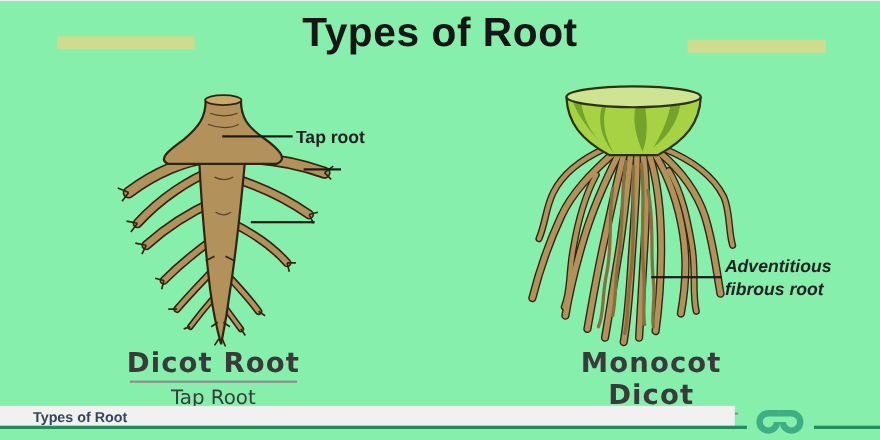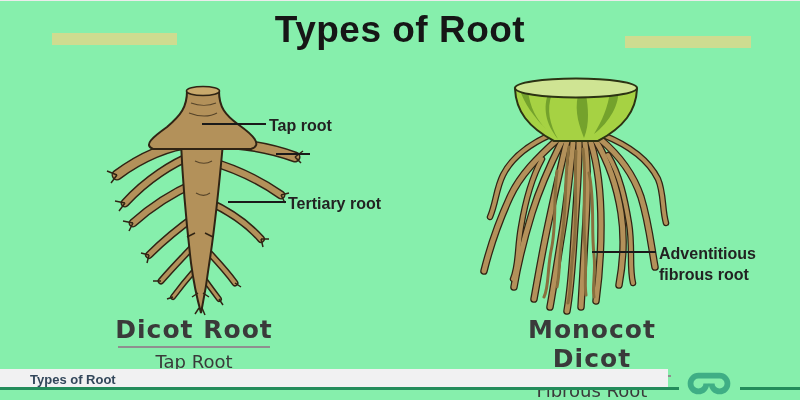--- a/index.html
+++ b/index.html
@@ -18,21 +18,21 @@
   #fig-left{left:95px;top:82px;width:215px;height:235px;}
   #fig-right{left:470px;top:76px;width:200px;height:240px;}
   .callout{position:absolute;font-size:16px;font-weight:600;color:var(--label-color,#222);line-height:1.32;}
   .leader{position:absolute;height:2px;background:#1a1a1a;}
   #lbl-tap{left:269px;top:114px;}
   #ln-tap{left:202px;top:122px;width:64px;}
   #lbl-secondary{left:312px;top:144px;}
   #ln-secondary{left:276px;top:152px;width:34px;}
   #lbl-tertiary{left:288px;top:192px;}
   #ln-tertiary{left:228px;top:200px;width:58px;}
-  #lbl-adventitious{left:659px;top:242px;width:118px;}
+  #lbl-adventitious{left:659px;top:231px;width:118px;font-style:italic;}
   #ln-adventitious{left:592px;top:250px;width:64px;}
   .caption-block{position:absolute;text-align:center;color:var(--caption-color,#3a3a3a);}
   #caption-left{left:109px;top:314px;width:170px;}
   #caption-right{left:506px;top:314px;width:172px;}
   .caption-name{font-family:"DejaVu Sans",sans-serif;font-size:25px;font-weight:bold;letter-spacing:1px;}
   .caption-rule{height:2px;background:#8f8f8f;margin:2px auto 3px auto;}
   #caption-left .caption-rule{width:152px;}
   #caption-right .caption-rule{width:158px;}
   .caption-sub{font-family:"DejaVu Sans",sans-serif;font-size:18px;font-weight:500;}
   #footer-strip{position:absolute;left:0;top:368px;width:668px;height:19px;background:var(--footer-bg,#f1f1f2);}
@@ -137,35 +137,33 @@
     </g>
     <ellipse cx="106" cy="11" rx="61" ry="9.5" fill="var(--bulb-rim)" stroke="#2c3313" stroke-width="2"></ellipse>
   </svg>
 
   <div id="ln-tap" class="leader"></div>
   <div id="lbl-tap" class="callout">Tap root</div>
 
   <div id="ln-secondary" class="leader"></div>
 
   <div id="ln-tertiary" class="leader"></div>
-  <div id="lbl-tertiary" class="callout">Tertiary root</div>
 
   <div id="ln-adventitious" class="leader"></div>
   <div id="lbl-adventitious" class="callout">Adventitious fibrous root</div>
 
   <div id="caption-left" class="caption-block">
     <div class="caption-name">Dicot Root</div>
     <div class="caption-rule"></div>
     <div class="caption-sub">Tap Root</div>
   </div>
 
   <div id="caption-right" class="caption-block">
     <div class="caption-name">Monocot Dicot</div>
     <div class="caption-rule"></div>
-    <div class="caption-sub">Fibrous Root</div>
   </div>
 
   <div id="footer-strip"></div>
   <div id="footer-title">Types of Root</div>
   <div id="footer-line-left" class="footer-line"></div>
   <div id="footer-line-right" class="footer-line"></div>
   <svg id="gfg-logo" viewBox="0 0 52 34">
     <g fill="none" stroke="var(--logo-green)" stroke-width="6">
       <path d="M26 13 H15 A8.2 8.2 0 1 0 23.2 21.2"></path>
       <path d="M26 13 H37 A8.2 8.2 0 1 1 28.8 21.2"></path>

